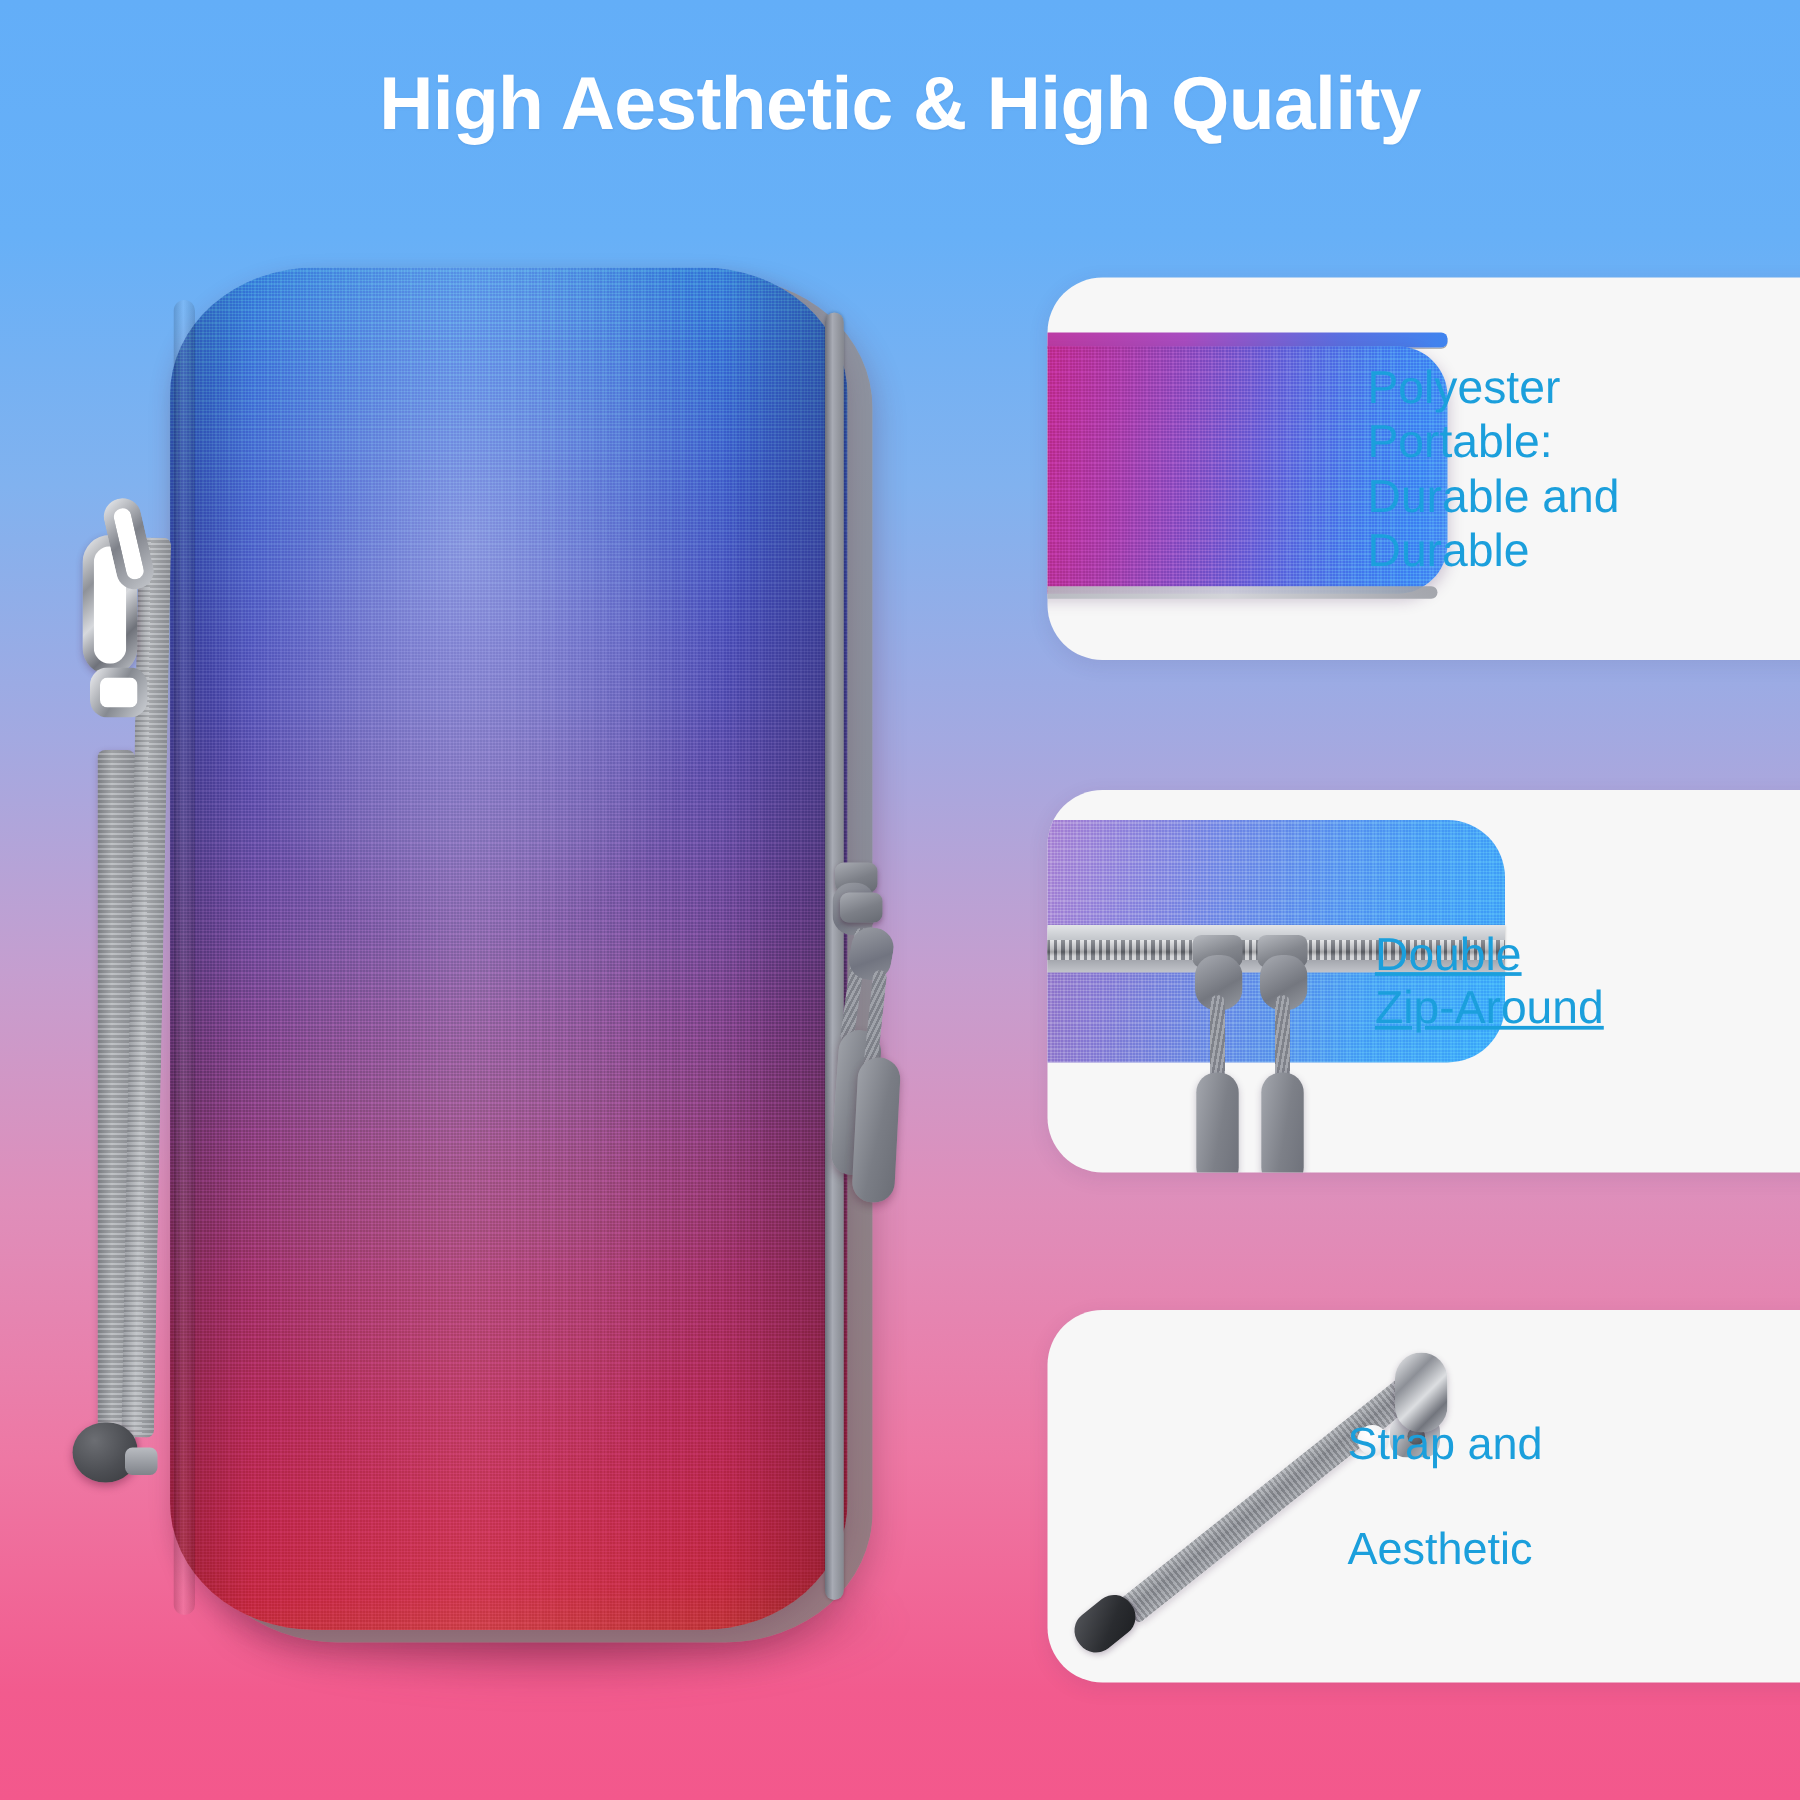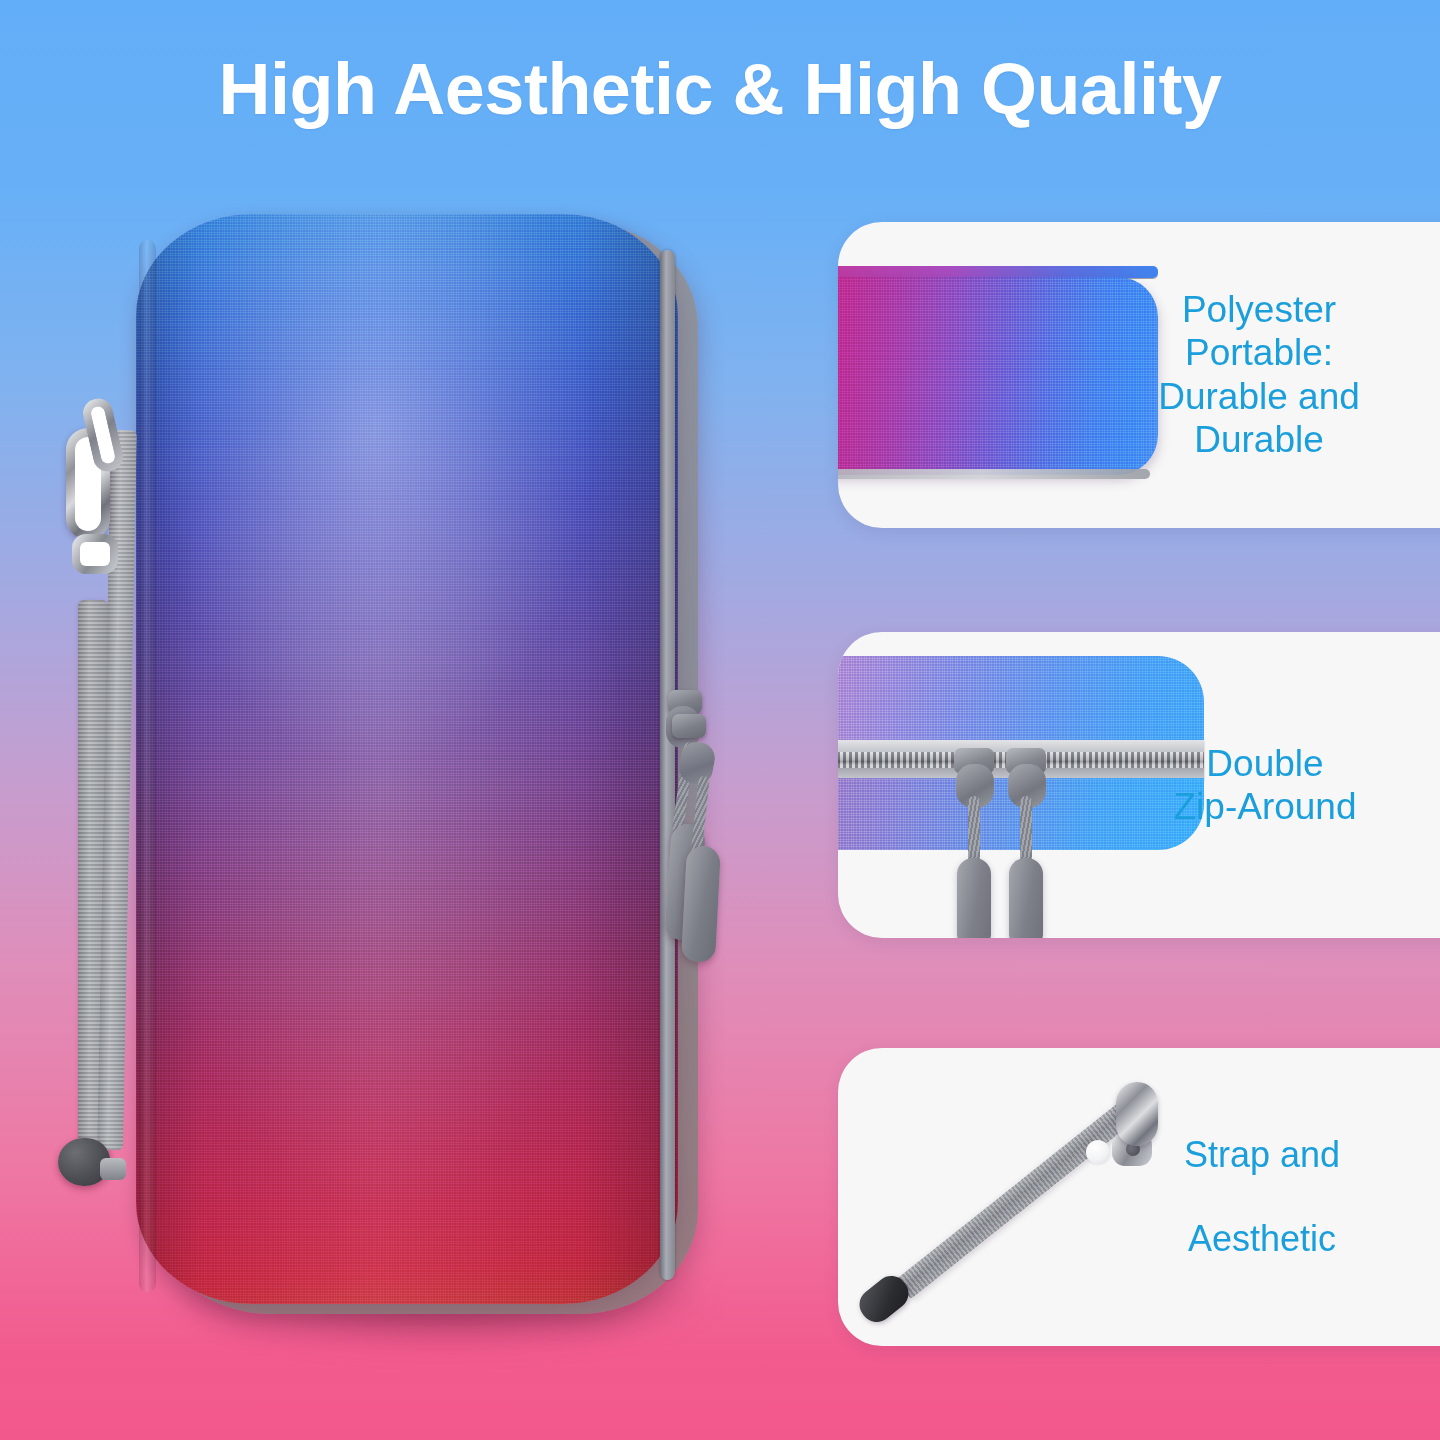--- a/index.html
+++ b/index.html
@@ -34,21 +34,21 @@
         #f25b8e 94%,
         #f3588c 100%);
   }
 
   
   #title {
     position:absolute;
     top:48px; left:0; width:1440px;
     text-align:center;
     color:#ffffff;
-    font-size:72px;
+    font-size:60px;
     font-weight:bold;
     letter-spacing:-0.5px;
     line-height:1.15;
     z-index:40;
     text-shadow:0 1px 2px rgba(60,110,180,.18);
   }
 
   
   #hero { position:absolute; left:0; top:0; width:840px; height:1440px; z-index:20; }
 
@@ -244,25 +244,25 @@
   #card1 { top:222px;  height:306px; }
   #card2 { top:632px;  height:306px; }
   #card3 { top:1048px; height:298px; }
 
   .card-text {
     position:absolute;
     right:36px;
     color:#1b9fdc;
     font-size:37px;
     line-height:1.17;
-    text-align:center;
+    text-align:left;
     font-weight:400;
   }
   #card1 .card-text { top:50%; transform:translateY(-50%); width:330px; }
-  #card2 .card-text { top:50%; transform:translateY(-50%); width:330px; right:30px; }
+  #card2 .card-text { top:50%; transform:translateY(-50%); width:330px; right:30px;text-decoration:underline; }
   #card3 .card-text { top:50%; transform:translateY(-50%); width:368px; right:14px; font-size:36px; }
 
   
   .c1-art { position:absolute; left:-30px; top:44px; width:350px; height:222px; }
   .c1-lidline {
     position:absolute; left:0; top:0; width:100%; height:12px;
     border-radius:5px;
     background:linear-gradient(90deg,#c2379c,#a84cc0 40%,#5b6fe0 75%,#3f84ef);
     box-shadow:0 1px 0 rgba(0,0,0,.35);
   }

